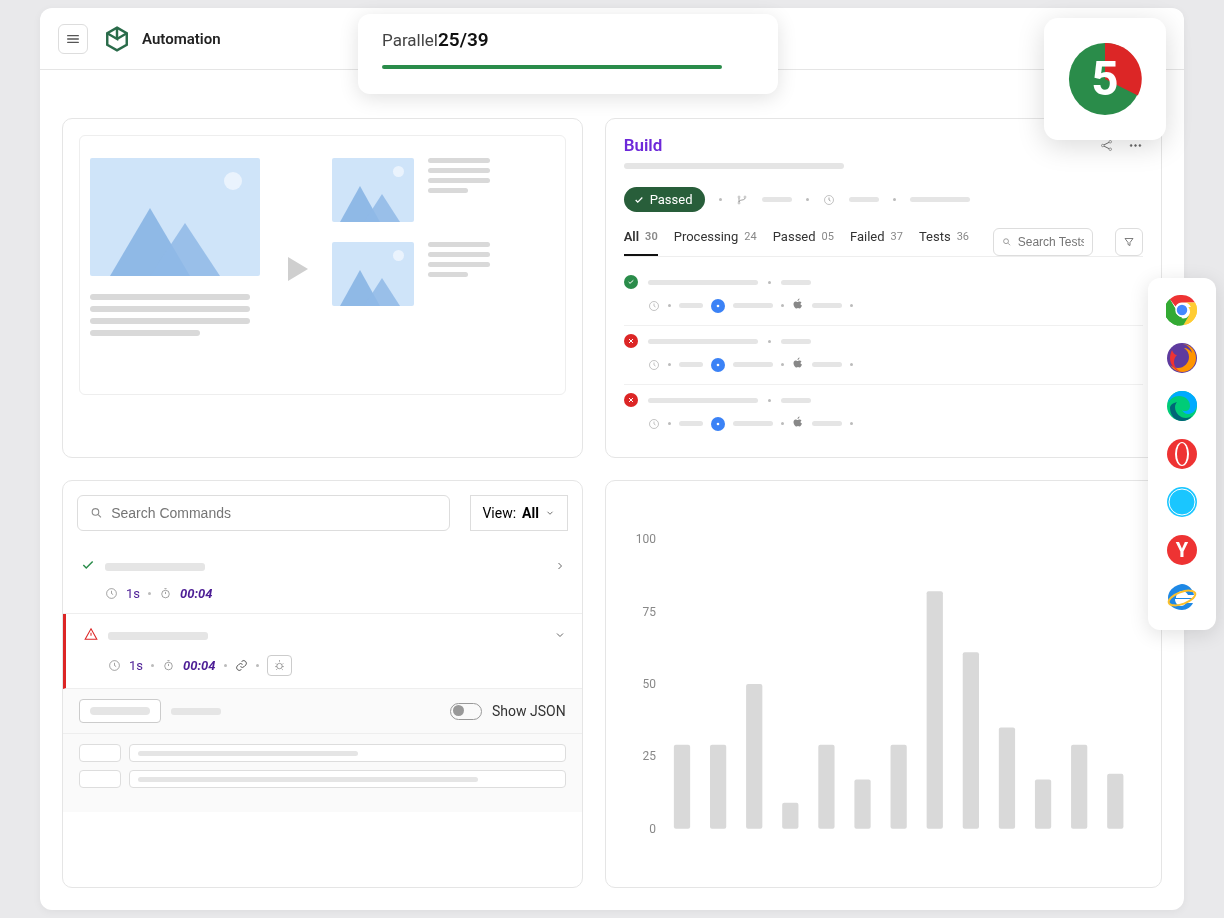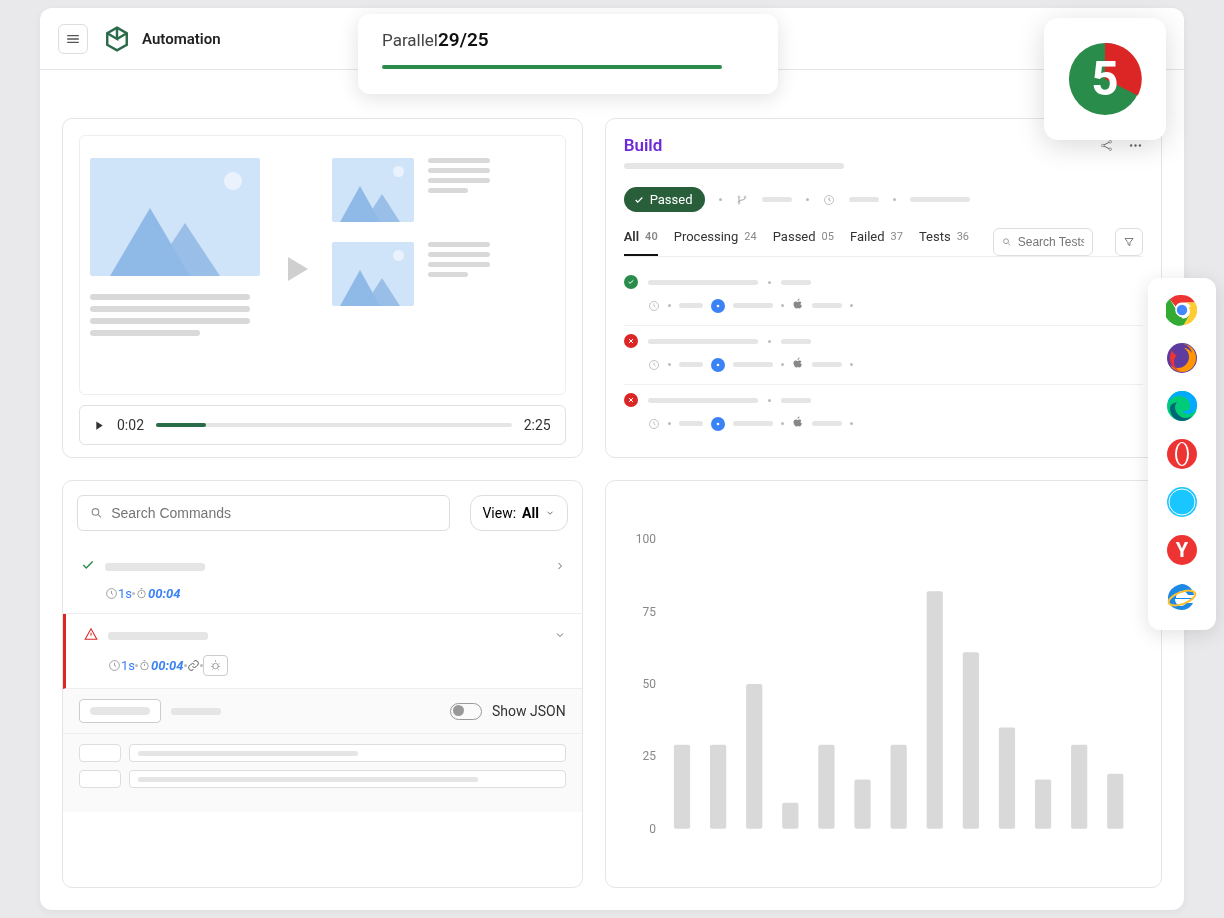--- a/index.html
+++ b/index.html
@@ -84,32 +84,32 @@
 .blue-dot svg { width: 8px; height: 8px; fill: #fff; }
 .apple-icon svg { width: 12px; height: 14px; fill: #888; }
 .tiny-line { height: 5px; background: #e5e5e5; border-radius: 3px; }
 
 
 .commands-card { display: flex; flex-direction: column; }
 .cmd-top { display: flex; gap: 20px; padding: 14px; }
 .cmd-search { flex: 1; display: flex; align-items: center; border: 1px solid #ddd; border-radius: 6px; height: 36px; padding: 0 12px; }
 .cmd-search svg { width: 14px; height: 14px; stroke: #888; fill: none; }
 .cmd-search input { border: none; outline: none; font-size: 14px; margin-left: 8px; width: 100%; }
-.view-select { width: 98px; height: 36px; border: 1px solid #ddd; border-radius: 12px; display: flex; align-items: center; justify-content: center; gap: 6px; font-size: 14px; cursor: pointer; }
+.view-select { width: 98px; height: 36px; border: 1px solid #ddd; border-radius: 0; display: flex; align-items: center; justify-content: center; gap: 6px; font-size: 14px; cursor: pointer; }
 .view-select .bold { font-weight: 700; }
 .view-select svg { width: 10px; height: 10px; stroke: #555; fill: none; }
 .cmd-count { padding: 10px 18px; font-size: 14px; font-weight: 600; background: #f8f8f8; border-top: 1px solid #eee; border-bottom: 1px solid #eee; }
 .cmd-item { border-bottom: 1px solid #eee; padding: 12px 16px 12px 18px; position: relative; }
 .cmd-item.err { border-left: 3px solid #dc2626; }
 .cmd-head { display: flex; align-items: center; gap: 10px; }
 .cmd-head .chev { margin-left: auto; cursor: pointer; }
 .cmd-head .chev svg { width: 12px; height: 12px; stroke: #666; fill: none; }
 .check-ic svg { width: 14px; height: 14px; stroke: #2a8c4a; fill: none; }
 .warn-ic svg { width: 14px; height: 14px; stroke: #dc2626; fill: none; }
-.cmd-meta { display: flex; align-items: center; margin-top: 10px; padding-left: 24px; font-size: 13px; color: #3b82f6; }
+.cmd-meta { display: flex; align-items: center; gap: 8px; margin-top: 10px; padding-left: 24px; font-size: 13px; color: #4c1d95; }
 .cmd-meta svg { width: 13px; height: 13px; stroke: #555; fill: none; }
 .cmd-meta .strong { font-weight: 700; font-style: italic; }
 .link-ic { display: inline-flex; }
 .bug-box { border: 1px solid #ccc; border-radius: 4px; padding: 3px 5px; display: inline-flex; cursor: pointer; }
 .bug-box svg { width: 13px; height: 13px; stroke: #555; fill: none; }
 
 .json-row { display: flex; align-items: center; gap: 10px; padding: 10px 16px; border-bottom: 1px solid #eee; background: #fafafa; }
 .toggle { margin-left: auto; width: 32px; height: 17px; border: 1.5px solid #999; border-radius: 10px; position: relative; cursor: pointer; }
 .toggle::after { content: ''; width: 11px; height: 11px; background: #999; border-radius: 50%; position: absolute; left: 2px; top: 1.5px; }
 .json-label { font-size: 14px; color: #333; }
@@ -199,32 +199,20 @@
             </div>
             <div class="mini-lines">
               <div class="mini-line"></div>
                 <div class="mini-line"></div>
                 <div class="mini-line"></div>
                 <div class="mini-line" style="width:40px"></div>
             </div>
           </div>
         </div>
       </div>
-      <div class="playbar">
-        <span class="play-icon">
-          <svg viewBox="0 0 24 24">
-              <polygon points="5,3 19,12 5,21" fill="#333"></polygon>
-            </svg>
-        </span>
-        <span class="time">0:02</span>
-        <div class="progress">
-          <div class="progress-fill" style="width:14%"></div>
-        </div>
-        <span class="time">2:25</span>
-      </div>
     </div>
 
     <div class="card build-card">
       <div class="build-head">
         <span class="build-title">Build</span>
         <div class="build-icons">
           <svg viewBox="0 0 24 24">
               <circle cx="6" cy="12" r="2"></circle>
               <circle cx="18" cy="6" r="2"></circle>
               <circle cx="18" cy="18" r="2"></circle>
@@ -263,21 +251,21 @@
             </svg>
           </span>
         <div class="tiny-line" style="width:30px"></div>
         <span class="dot"></span>
         <div class="tiny-line" style="width:60px"></div>
       </div>
 
       <div class="tabs-row">
         <div id="tabs-container" style="display:contents"><div class="tab active">
               <span>All</span>
-              <span class="cnt">40</span>
+              <span class="cnt">30</span>
             </div><div class="tab">
               <span>Processing</span>
               <span class="cnt">24</span>
             </div><div class="tab">
               <span>Passed</span>
               <span class="cnt">05</span>
             </div><div class="tab">
               <span>Failed</span>
               <span class="cnt">37</span>
             </div><div class="tab">
@@ -533,21 +521,21 @@
           <rect x="483.7884615384615" y="244.9" width="16.26923076923077" height="55.1" fill="#d9d9d9" rx="2"></rect>
         </svg>
     </div>
   </div>
 </div>
 
 <div class="status-card">
   <div class="status-seg">
     <div class="status-row">
       <span class="status-label">Parallel</span>
-      <span class="status-val">29/25</span>
+      <span class="status-val">25/39</span>
     </div>
     <div class="status-bar" id="parallel-bar" style="background: linear-gradient(to right, rgb(42, 140, 74) 100%, rgb(238, 238, 238) 100%);"></div>
   </div>
   <div class="gap"></div>
 </div>
 
 <div class="step-badge">
   <svg viewBox="0 0 100 100">
     <circle cx="50" cy="50" r="44" fill="#2a8c4a"></circle>
     <path d="M50 6 A44 44 0 0 1 90 70 L50 50 Z" fill="#dc2626"></path>

